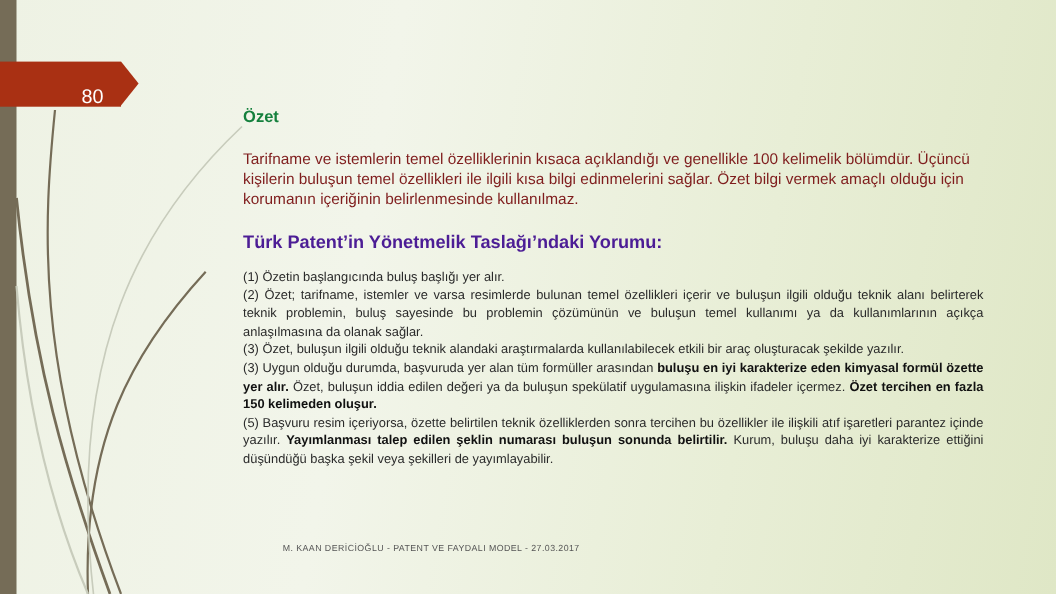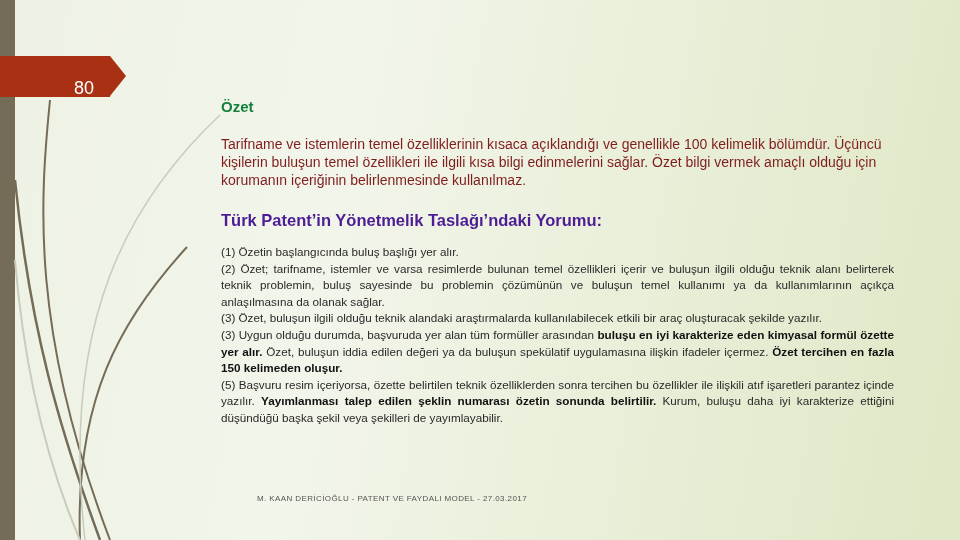--- a/index.html
+++ b/index.html
@@ -59,17 +59,17 @@
 
 <div class="content">
   <div class="h-ozet">Özet</div>
   <p class="intro">Tarifname ve istemlerin temel özelliklerinin kısaca açıklandığı ve genellikle 100 kelimelik bölümdür.  Üçüncü kişilerin buluşun temel özellikleri ile ilgili kısa bilgi edinmelerini sağlar. Özet bilgi vermek amaçlı olduğu için korumanın içeriğinin belirlenmesinde kullanılmaz.</p>
   <div class="h2">Türk Patent’in Yönetmelik Taslağı’ndaki Yorumu:</div>
   <div class="items">
     <p>(1) Özetin başlangıcında buluş başlığı yer alır.</p>
     <p>(2) Özet; tarifname, istemler ve varsa resimlerde bulunan temel özellikleri içerir ve buluşun ilgili olduğu teknik alanı belirterek teknik problemin, buluş sayesinde bu problemin çözümünün ve buluşun temel kullanımı ya da kullanımlarının açıkça anlaşılmasına da olanak sağlar.</p>
     <p>(3) Özet, buluşun ilgili olduğu teknik alandaki araştırmalarda kullanılabilecek etkili bir araç oluşturacak şekilde yazılır.</p>
     <p><span>(3) Uygun olduğu durumda, başvuruda yer alan tüm formüller arasından </span><b>buluşu en iyi karakterize eden kimyasal formül özette yer alır.</b><span> Özet, buluşun iddia edilen değeri ya da buluşun spekülatif uygulamasına ilişkin ifadeler içermez. </span><b>Özet tercihen en fazla 150 kelimeden oluşur.</b></p>
-    <p><span>(5) Başvuru resim içeriyorsa, özette belirtilen teknik özelliklerden sonra tercihen bu özellikler ile ilişkili atıf işaretleri parantez içinde yazılır. </span><b>Yayımlanması talep edilen şeklin numarası özetin sonunda belirtilir.</b><span> Kurum, buluşu daha iyi karakterize ettiğini düşündüğü başka şekil veya şekilleri de yayımlayabilir.</span></p>
+    <p><span>(5) Başvuru resim içeriyorsa, özette belirtilen teknik özelliklerden sonra tercihen bu özellikler ile ilişkili atıf işaretleri parantez içinde yazılır. </span><b>Yayımlanması talep edilen şeklin numarası buluşun sonunda belirtilir.</b><span> Kurum, buluşu daha iyi karakterize ettiğini düşündüğü başka şekil veya şekilleri de yayımlayabilir.</span></p>
   </div>
 </div>
 
 <div class="footer">M. KAAN DERİCİOĞLU - PATENT VE FAYDALI MODEL - 27.03.2017</div>
 
 </body></html>

